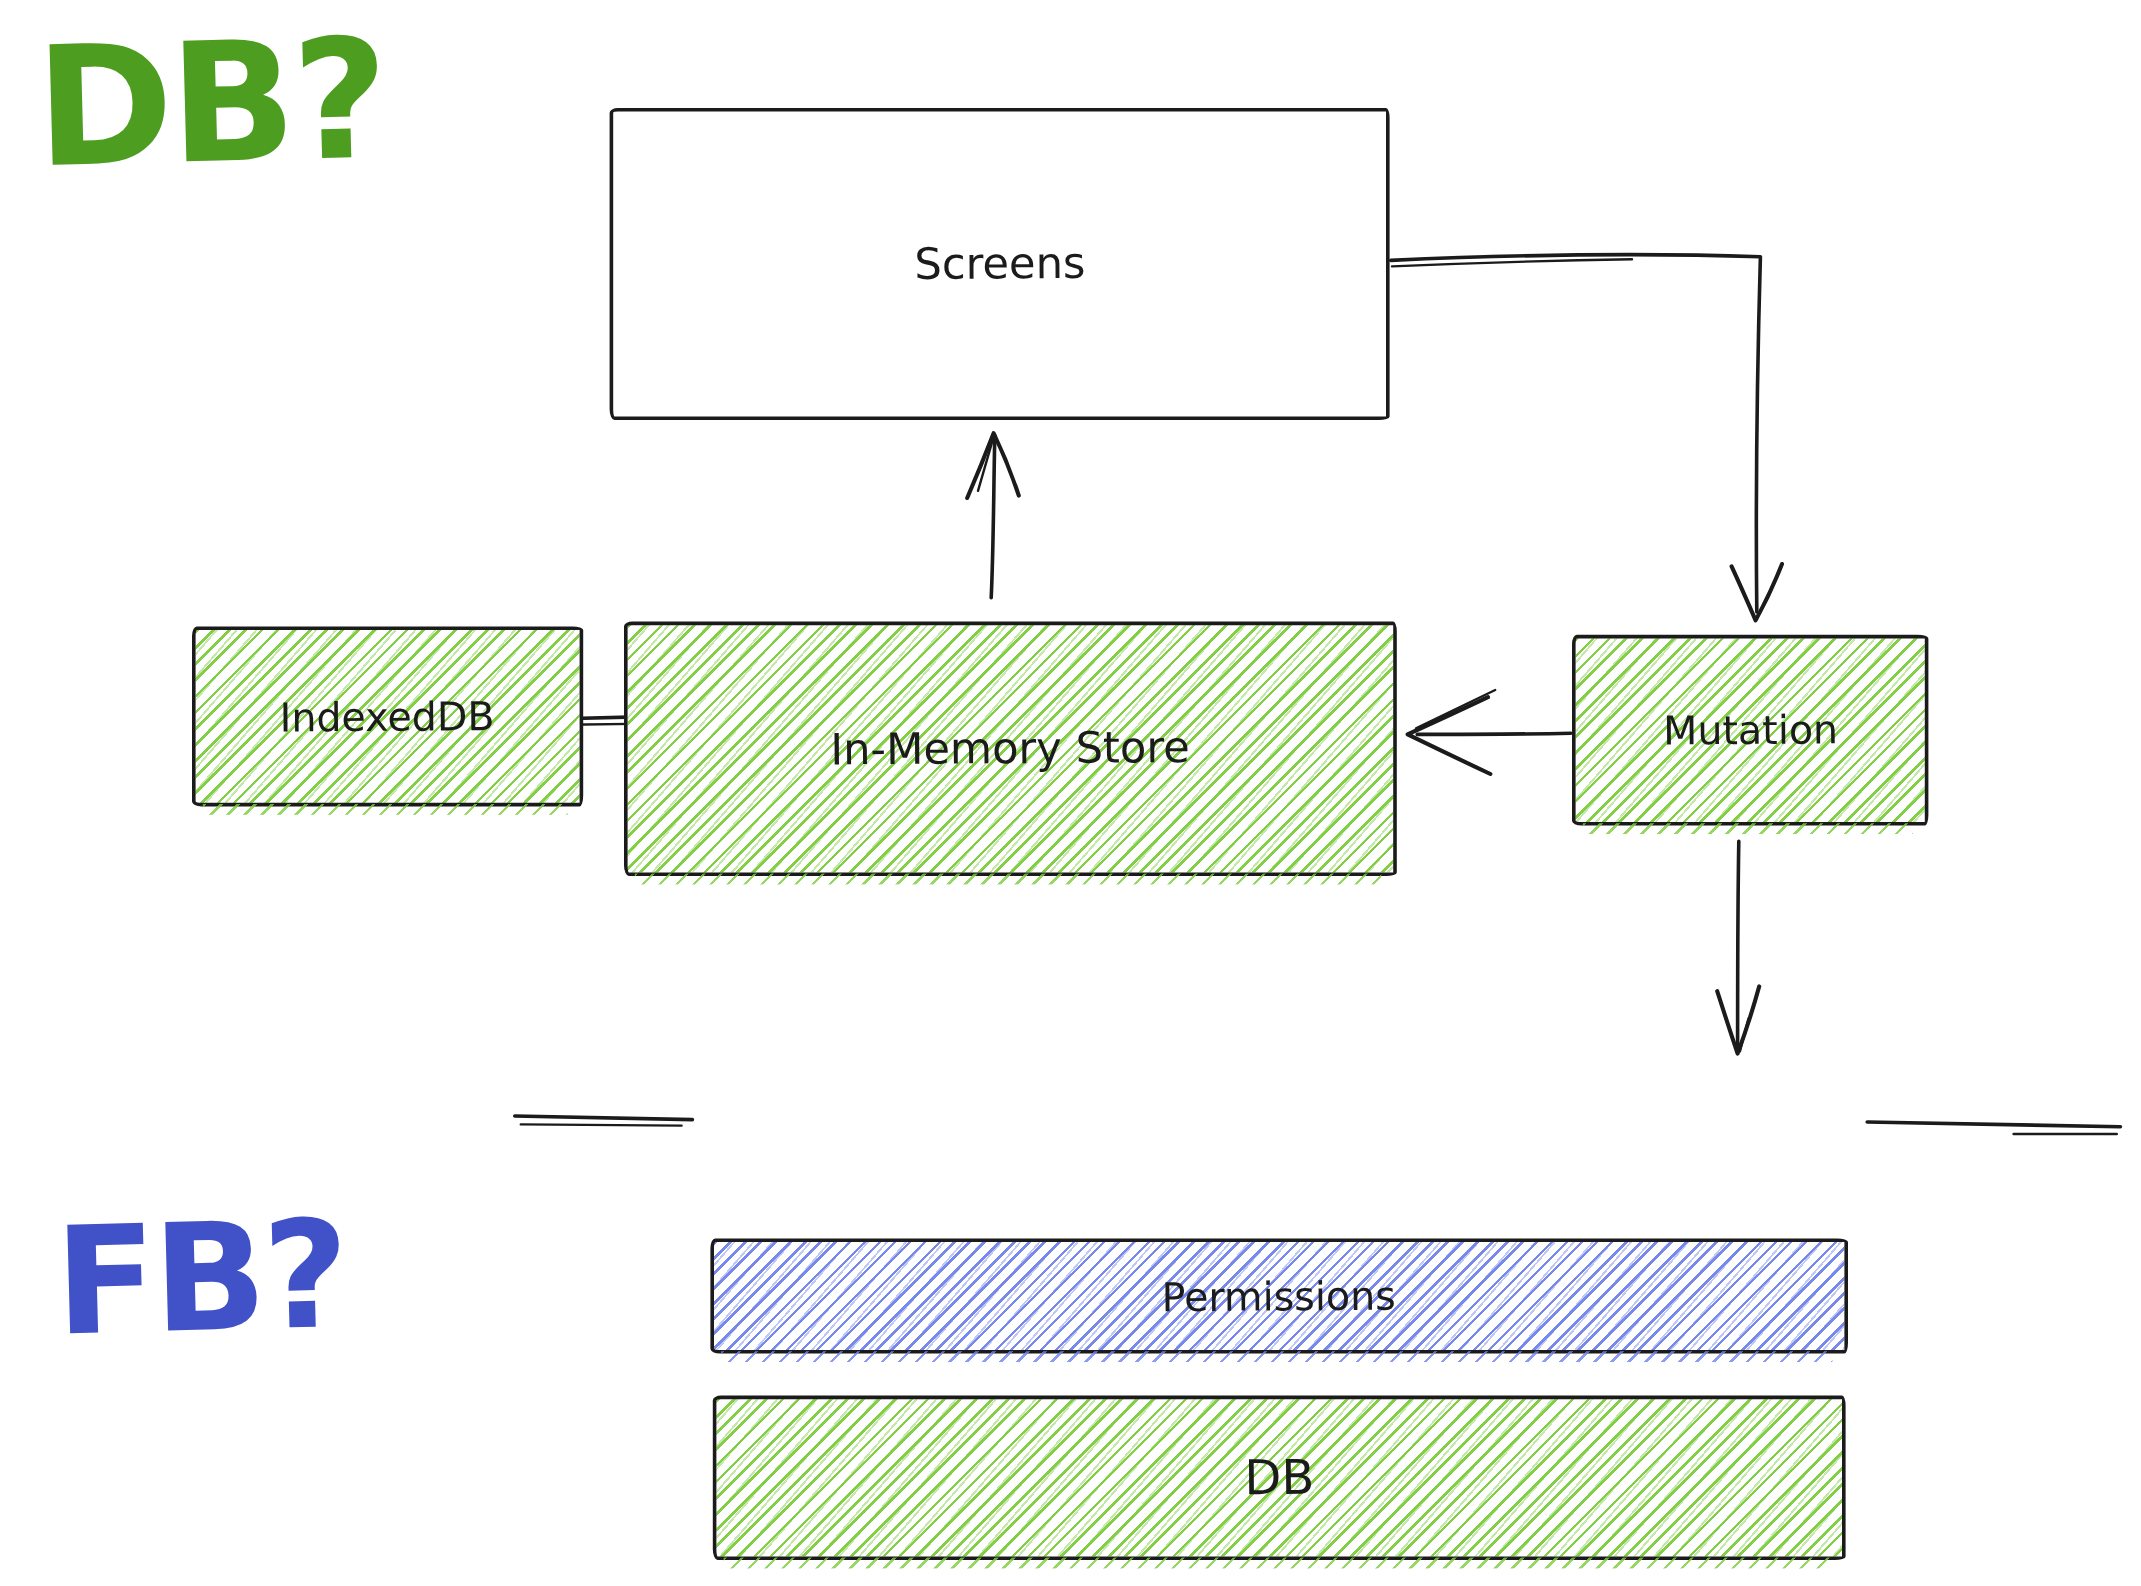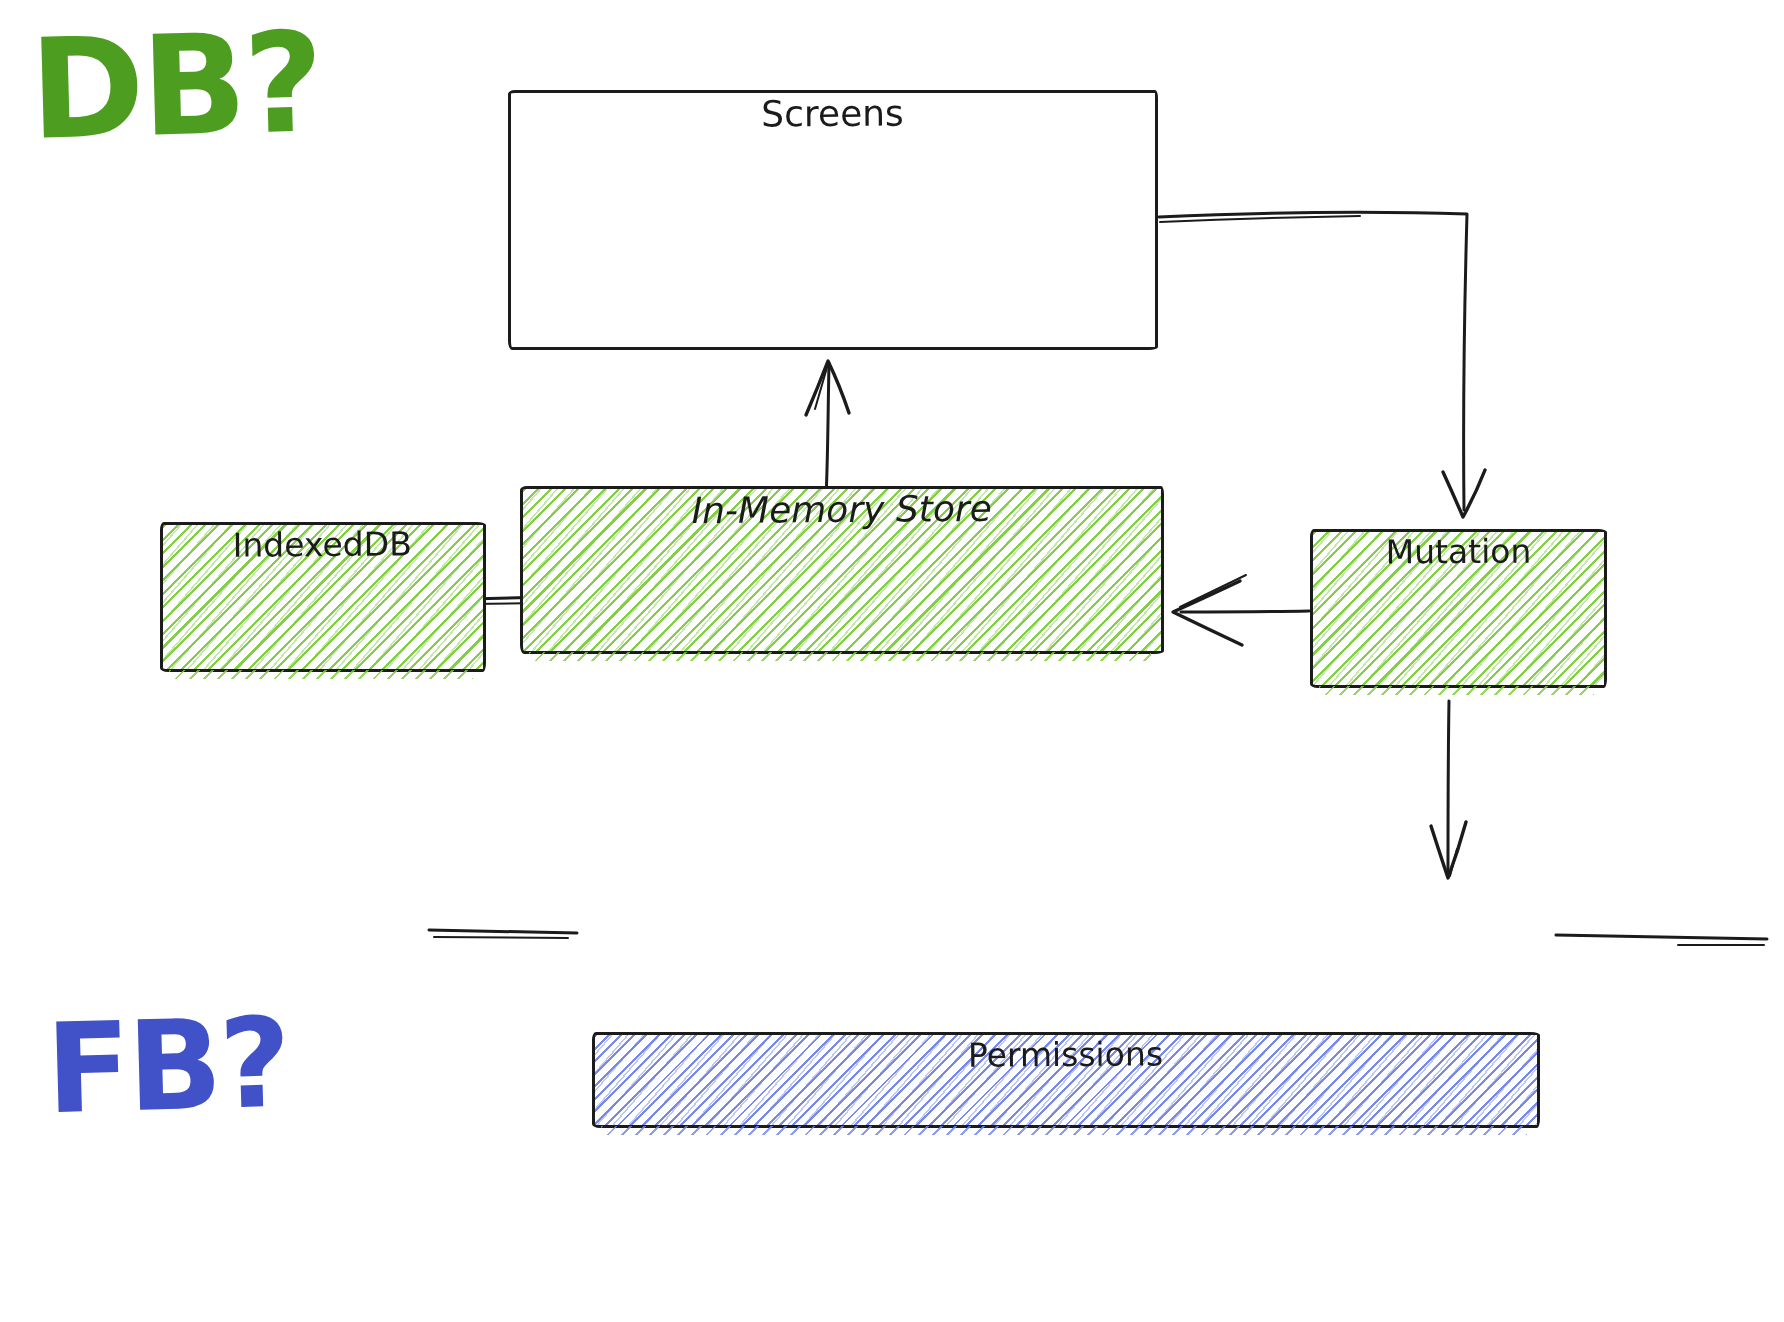--- a/index.html
+++ b/index.html
@@ -9,21 +9,21 @@
     background:#ffffff;
     overflow:hidden;
     font-family:"DejaVu Sans", sans-serif;
     color:#1b1b1b;
   }
   
   .node{
     position:absolute;
     border:3px solid #1b1b1b;
     box-sizing:border-box;
-    display:flex;justify-content:center;
+    display:flex;align-items:center;justify-content:center;
     background-color:#ffffff;
   }
   .sketchy-a{border-radius:7px 3px 9px 4px / 4px 8px 3px 9px;}
   .sketchy-b{border-radius:4px 9px 3px 8px / 8px 3px 9px 4px;}
   .node-label{
     font-family:"DejaVu Sans", sans-serif;
     color:#1b1b1b;
     white-space:nowrap;
     transform:rotate(-0.4deg);
   }
@@ -42,21 +42,21 @@
     content:"";
     position:absolute;left:6px;right:10px;bottom:-10px;height:9px;
     background-image:repeating-linear-gradient(135deg, rgba(124,205,60,0.8) 0 2px, transparent 2px 10px);
   }
   .hatch-blue::after{
     background-image:repeating-linear-gradient(135deg, rgba(112,131,234,0.8) 0 2px, transparent 2px 10px);
   }
 
   #node-screens       {left:508px;top:90px;  width:650px;height:260px;}
   #node-indexeddb     {left:160px;top:522px; width:326px;height:150px;}
-  #node-memory        {left:520px;top:486px; width:644px;height:168px;font-style:italic;}
+  #node-memory        {left:520px;top:518px; width:644px;height:212px;}
   #node-mutation      {left:1310px;top:529px;width:297px;height:159px;}
   #node-sockets       {left:588px;top:896px; width:944px;height:86px;}
   #node-permissions   {left:592px;top:1032px;width:948px;height:96px;}
   #node-db            {left:594px;top:1163px;width:944px;height:137px;}
 
   .label-md {font-size:33px;}
   .label-lg {font-size:36px;}
   .label-xl {font-size:40px;}
 
   
@@ -148,14 +148,17 @@
 
   <div id="node-mutation" class="node sketchy-b hatch-green">
     <span class="node-label label-md">Mutation</span>
   </div>
 
 
   <div id="node-permissions" class="node sketchy-b hatch-blue">
     <span class="node-label label-md">Permissions</span>
   </div>
 
+  <div id="node-db" class="node sketchy-a hatch-green">
+    <span class="node-label label-xl">DB</span>
+  </div>
 
 </div>
 
 </body></html>

